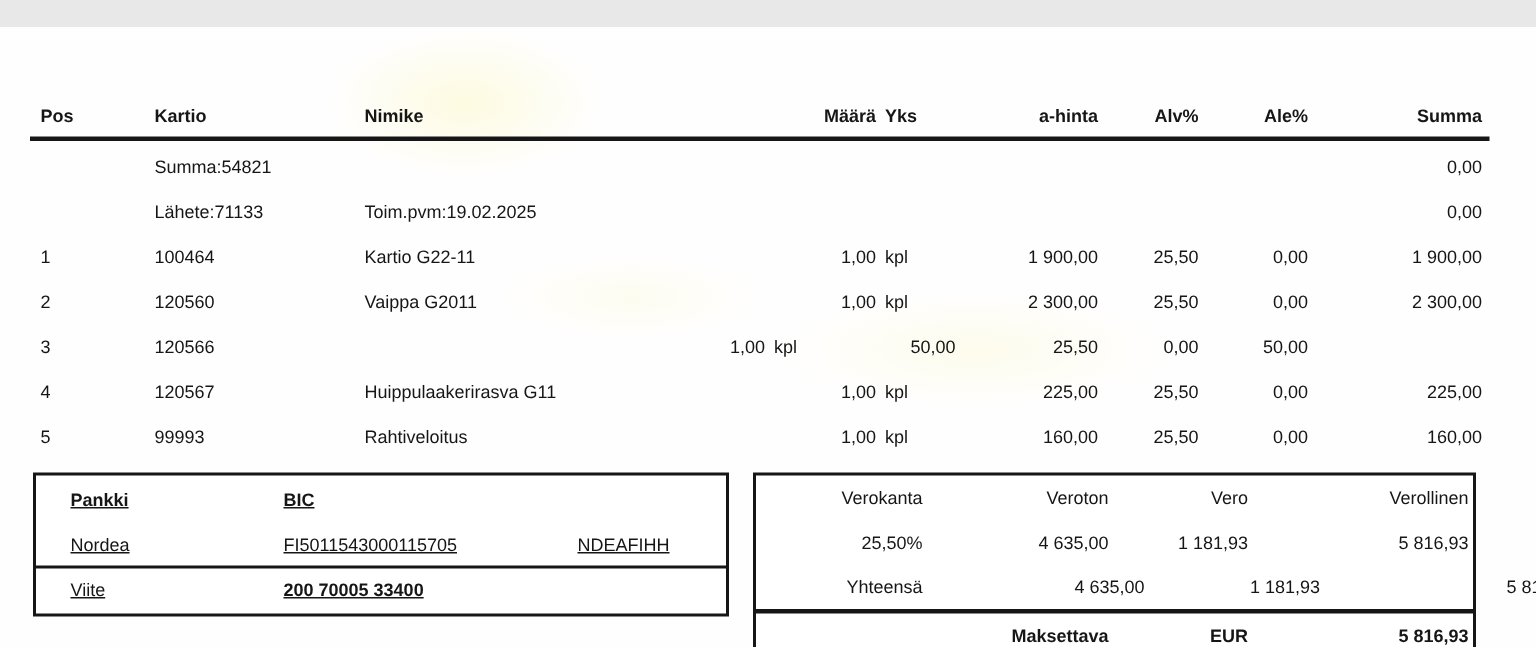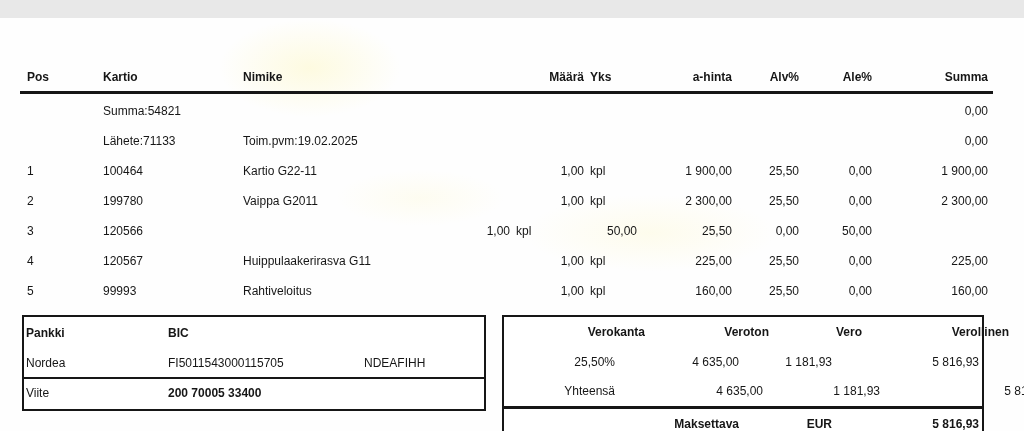--- a/index.html
+++ b/index.html
@@ -44,22 +44,23 @@
   .bank-box{
     position:absolute;left:22px;top:297px;width:464px;height:96px;
     box-sizing:border-box;
     border:2px solid #161616;
     background:rgba(255,255,255,0.6);
   }
   .bank-row{
     display:grid;
     grid-template-columns:142px 196px 1fr;
     align-items:center;
-    padding-left:2px;
+    padding-left:23px;
     white-space:nowrap;
+    text-decoration:underline;
   }
   .bank-row.hdr{height:31px;font-weight:bold;}
   .bank-row.data{height:29px;}
   .bank-sep{height:2px;background:#161616;}
   .bank-row.viite{height:28px;}
   .viite-value{font-weight:bold;}
   
   .vat-box{
     position:absolute;left:502px;top:297px;width:482px;height:128px;
     box-sizing:border-box;
@@ -67,21 +68,21 @@
     background:rgba(255,255,255,0.6);
   }
   .vat-row{
     display:grid;
     grid-template-columns:111px 124px 93px 150px;
     align-items:center;
     white-space:nowrap;
   }
   .vat-row > span{text-align:right;}
   .vat-row > span:last-child{padding-right:3px;}
-  .vat-row.hdr{height:30px;font-weight:bold;padding-left:30px;}
+  .vat-row.hdr{height:30px;font-weight:normal;}
   .vat-row.r1{height:29px;}
   .vat-row.r2{height:30px;gap:24px;}
   .vat-sep{height:3px;background:#161616;}
   .vat-row.payable{height:30px;font-weight:bold;}
 </style>
 </head>
 <body>
 
 <div class="sheet">
 
@@ -130,21 +131,21 @@
       <span class="c-maara">1,00</span>
       <span class="c-yks">kpl</span>
       <span class="c-ahinta">1 900,00</span>
       <span class="c-alv">25,50</span>
       <span class="c-ale">0,00</span>
       <span class="c-summa">1 900,00</span>
     </div>
 
     <div class="row">
       <span class="c-pos">2</span>
-      <span class="c-koodi">199780</span>
+      <span class="c-koodi">120560</span>
       <span class="c-nimike">Vaippa G2011</span>
       <span class="c-maara">1,00</span>
       <span class="c-yks">kpl</span>
       <span class="c-ahinta">2 300,00</span>
       <span class="c-alv">25,50</span>
       <span class="c-ale">0,00</span>
       <span class="c-summa">2 300,00</span>
     </div>
 
     <div class="row">

